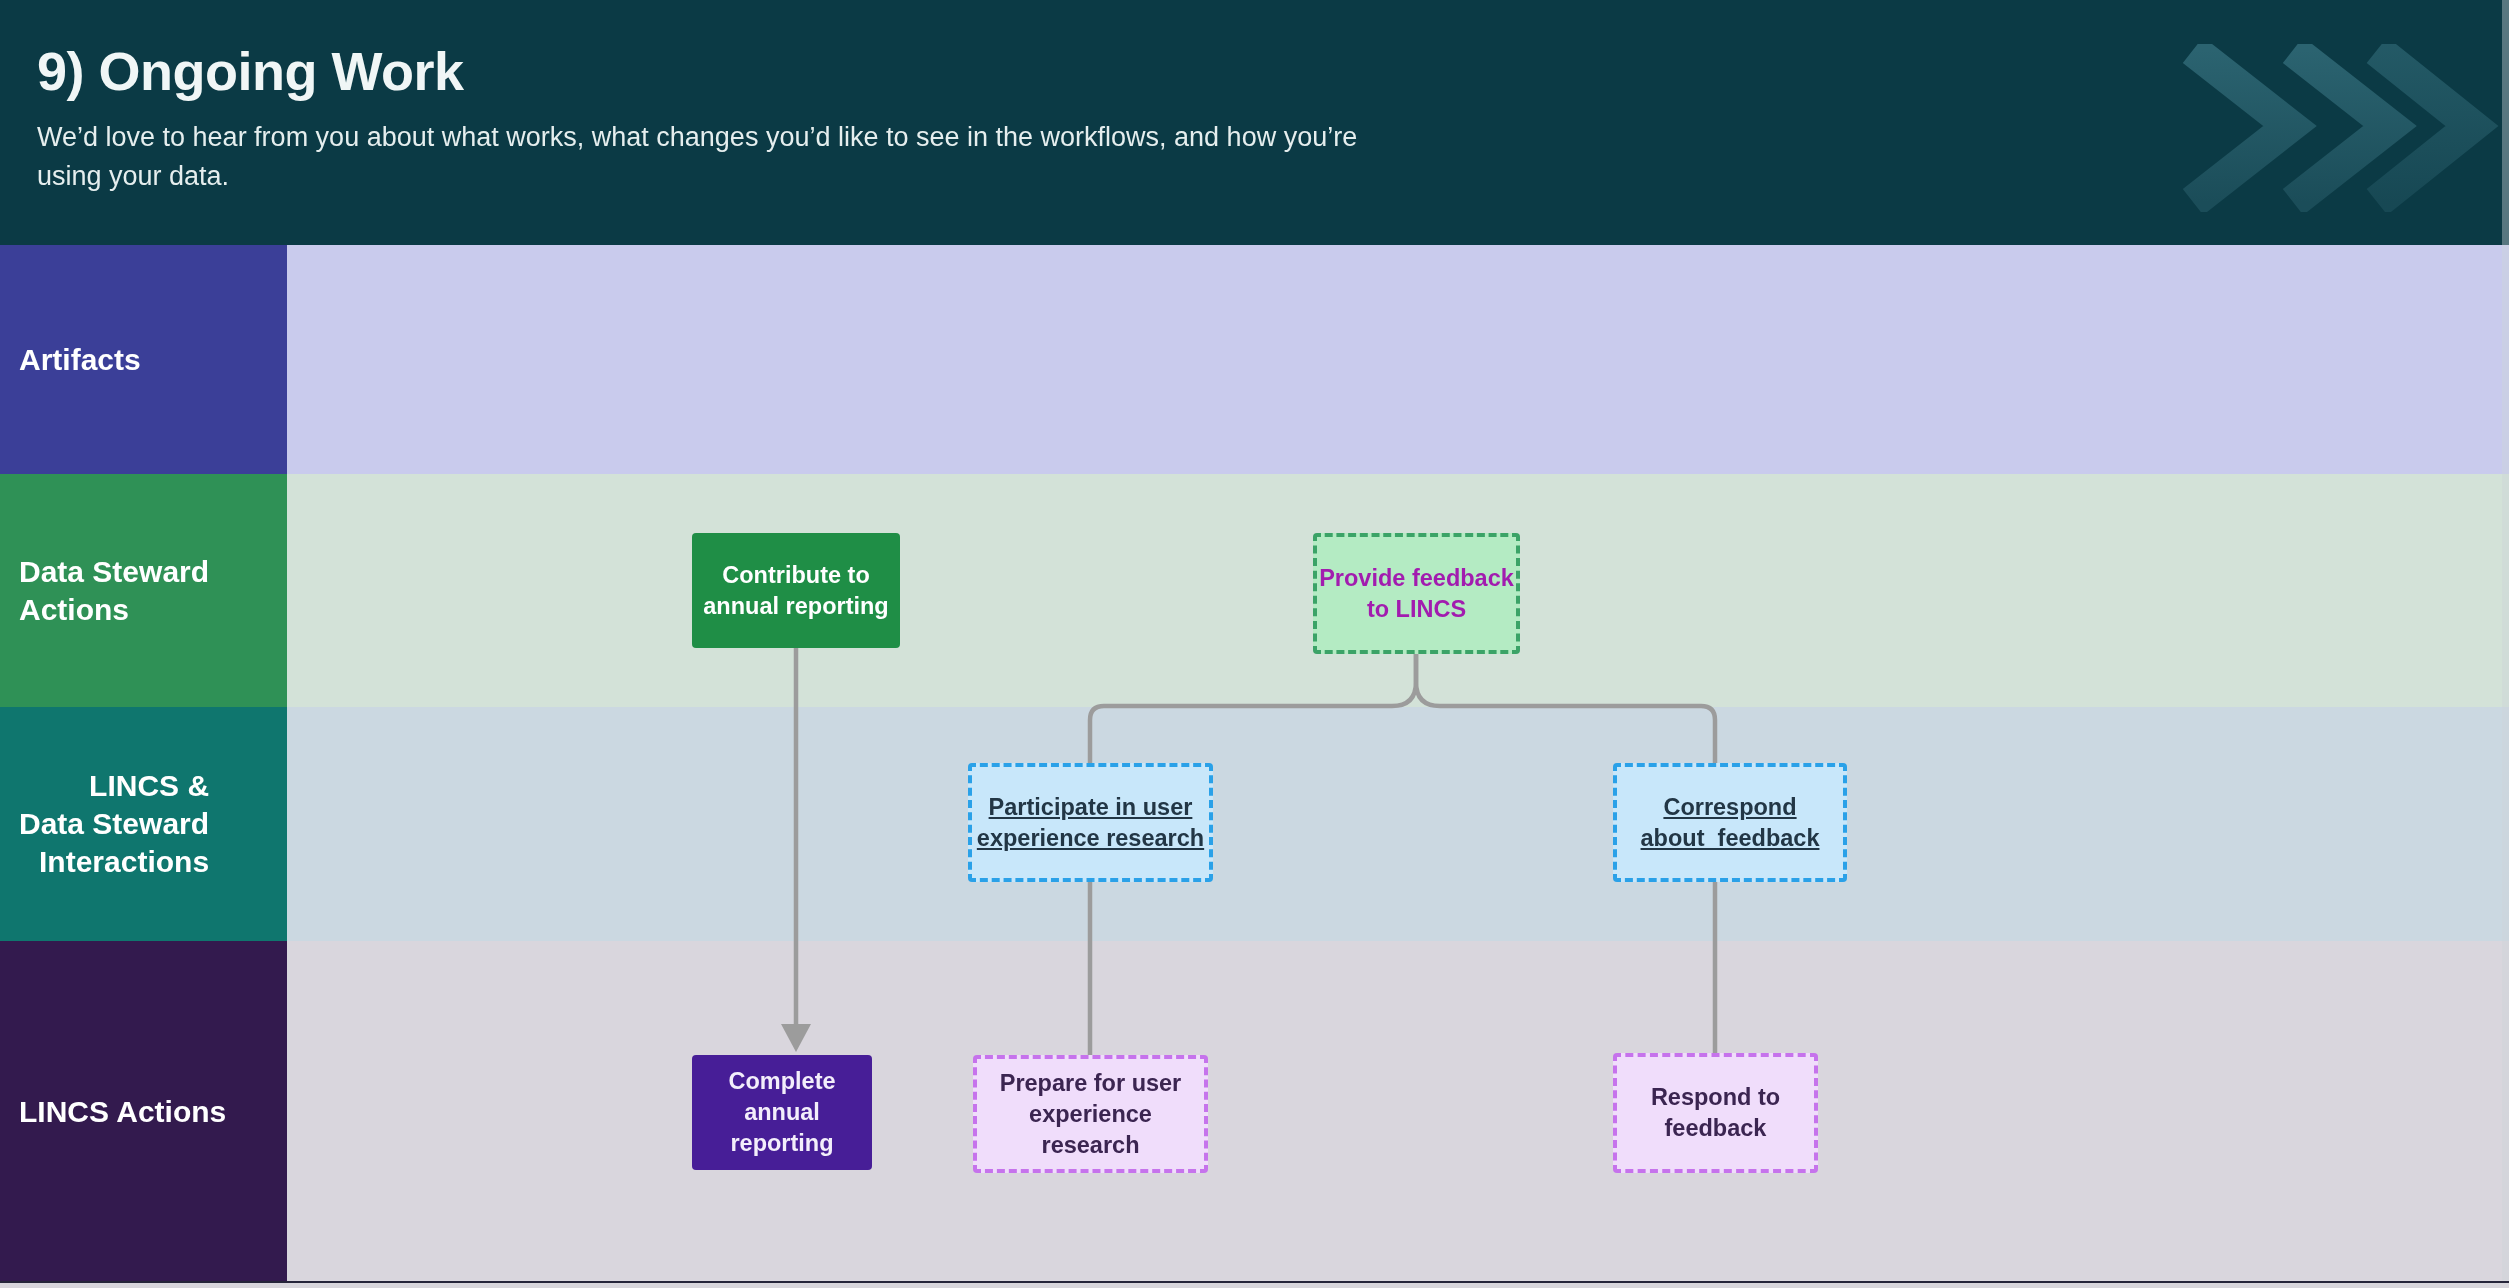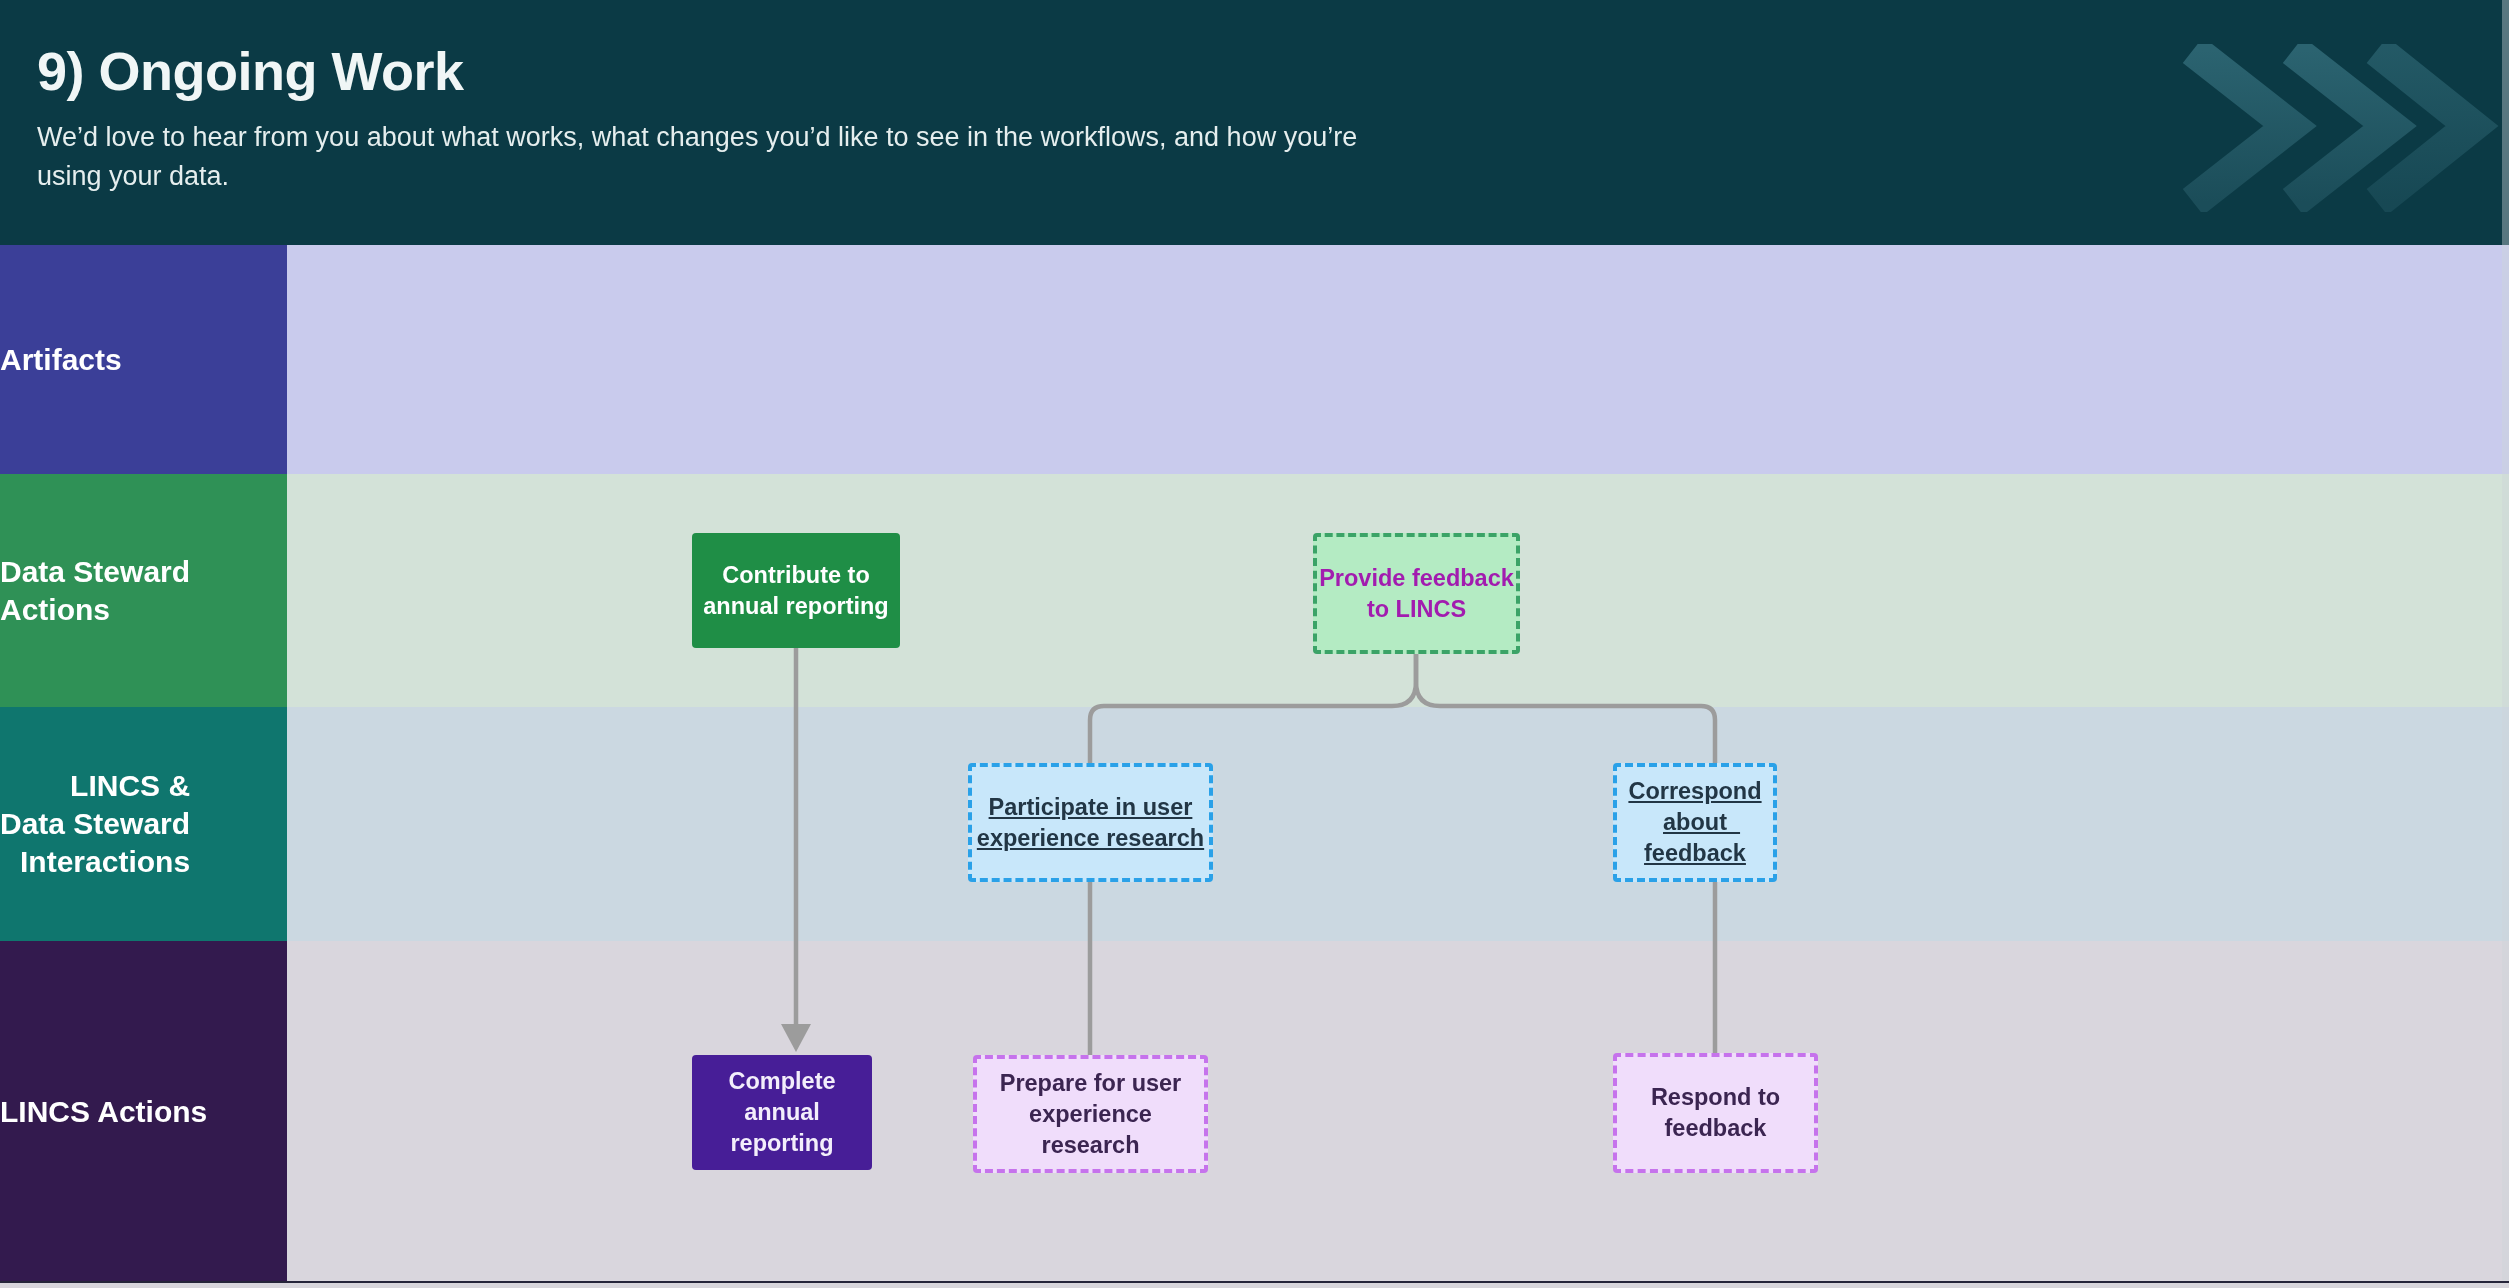--- a/index.html
+++ b/index.html
@@ -15,21 +15,21 @@
   }
   .page-subtitle{
     position:absolute;left:37px;top:118px;font-size:27px;font-weight:400;
     color:#e5eeee;line-height:39px;white-space:nowrap;
   }
   .chevrons{position:absolute;left:2180px;top:44px;width:320px;height:168px;}
   
   .lane{position:absolute;left:0;width:2509px;display:flex;}
   .lane-label{
     position:absolute;left:0;top:0;bottom:0;width:287px;
-    display:flex;align-items:center;box-sizing:border-box;
+    display:flex;align-items:center;box-sizing:border-box;padding-left:19px;
     color:#ffffff;font-size:30px;font-weight:bold;line-height:38px;white-space:pre-wrap;
   }
   .lane-band{position:absolute;left:287px;top:0;bottom:0;right:0;}
   .lane-artifacts{top:245px;height:229px;}
   .lane-artifacts .lane-label{background:#3b3f98;}
   .lane-artifacts .lane-band{background:#c9cbed;}
   .lane-dsa{top:474px;height:233px;}
   .lane-dsa .lane-label{background:#2f9156;}
   .lane-dsa .lane-band{background:#d3e2d8;}
   .lane-ldi{top:707px;height:234px;}
@@ -50,21 +50,21 @@
   }
   .node .node-label{white-space:pre-wrap;}
   .node-solid-green{background:#1f8e46;color:#ffffff;}
   .node-solid-purple{background:#471e97;color:#f3eefb;}
   .node-dashed-green{background:#b4ebc3;border:4px dashed #3ba367;color:#a21caf;}
   .node-dashed-blue{background:#c8e7fa;border:4px dashed #2aa1e8;color:#223645;text-decoration:underline;}
   .node-dashed-purple{background:#f0ddfb;border:4px dashed #c673ec;color:#3b2551;}
   .n-contribute{left:692px;top:533px;width:208px;height:115px;}
   .n-provide{left:1313px;top:533px;width:207px;height:121px;}
   .n-participate{left:968px;top:763px;width:245px;height:119px;}
-  .n-correspond{left:1613px;top:763px;width:164px;height:119px;}
+  .n-correspond{left:1613px;top:763px;width:234px;height:119px;}
   .n-complete{left:692px;top:1055px;width:180px;height:115px;}
   .n-prepare{left:973px;top:1055px;width:235px;height:118px;}
   .n-respond{left:1613px;top:1053px;width:205px;height:120px;}
   
   .right-strip{position:absolute;right:0;top:0;width:7px;height:1283px;background:rgba(205,212,218,0.4);}
   .bottom-line{position:absolute;left:0;top:1281px;width:2509px;height:2px;background:#26253a;}
   .bottom-strip{position:absolute;left:0;top:1283px;width:2509px;height:5px;background:#d8d6dc;}
 </style>
 </head>
 <body>

